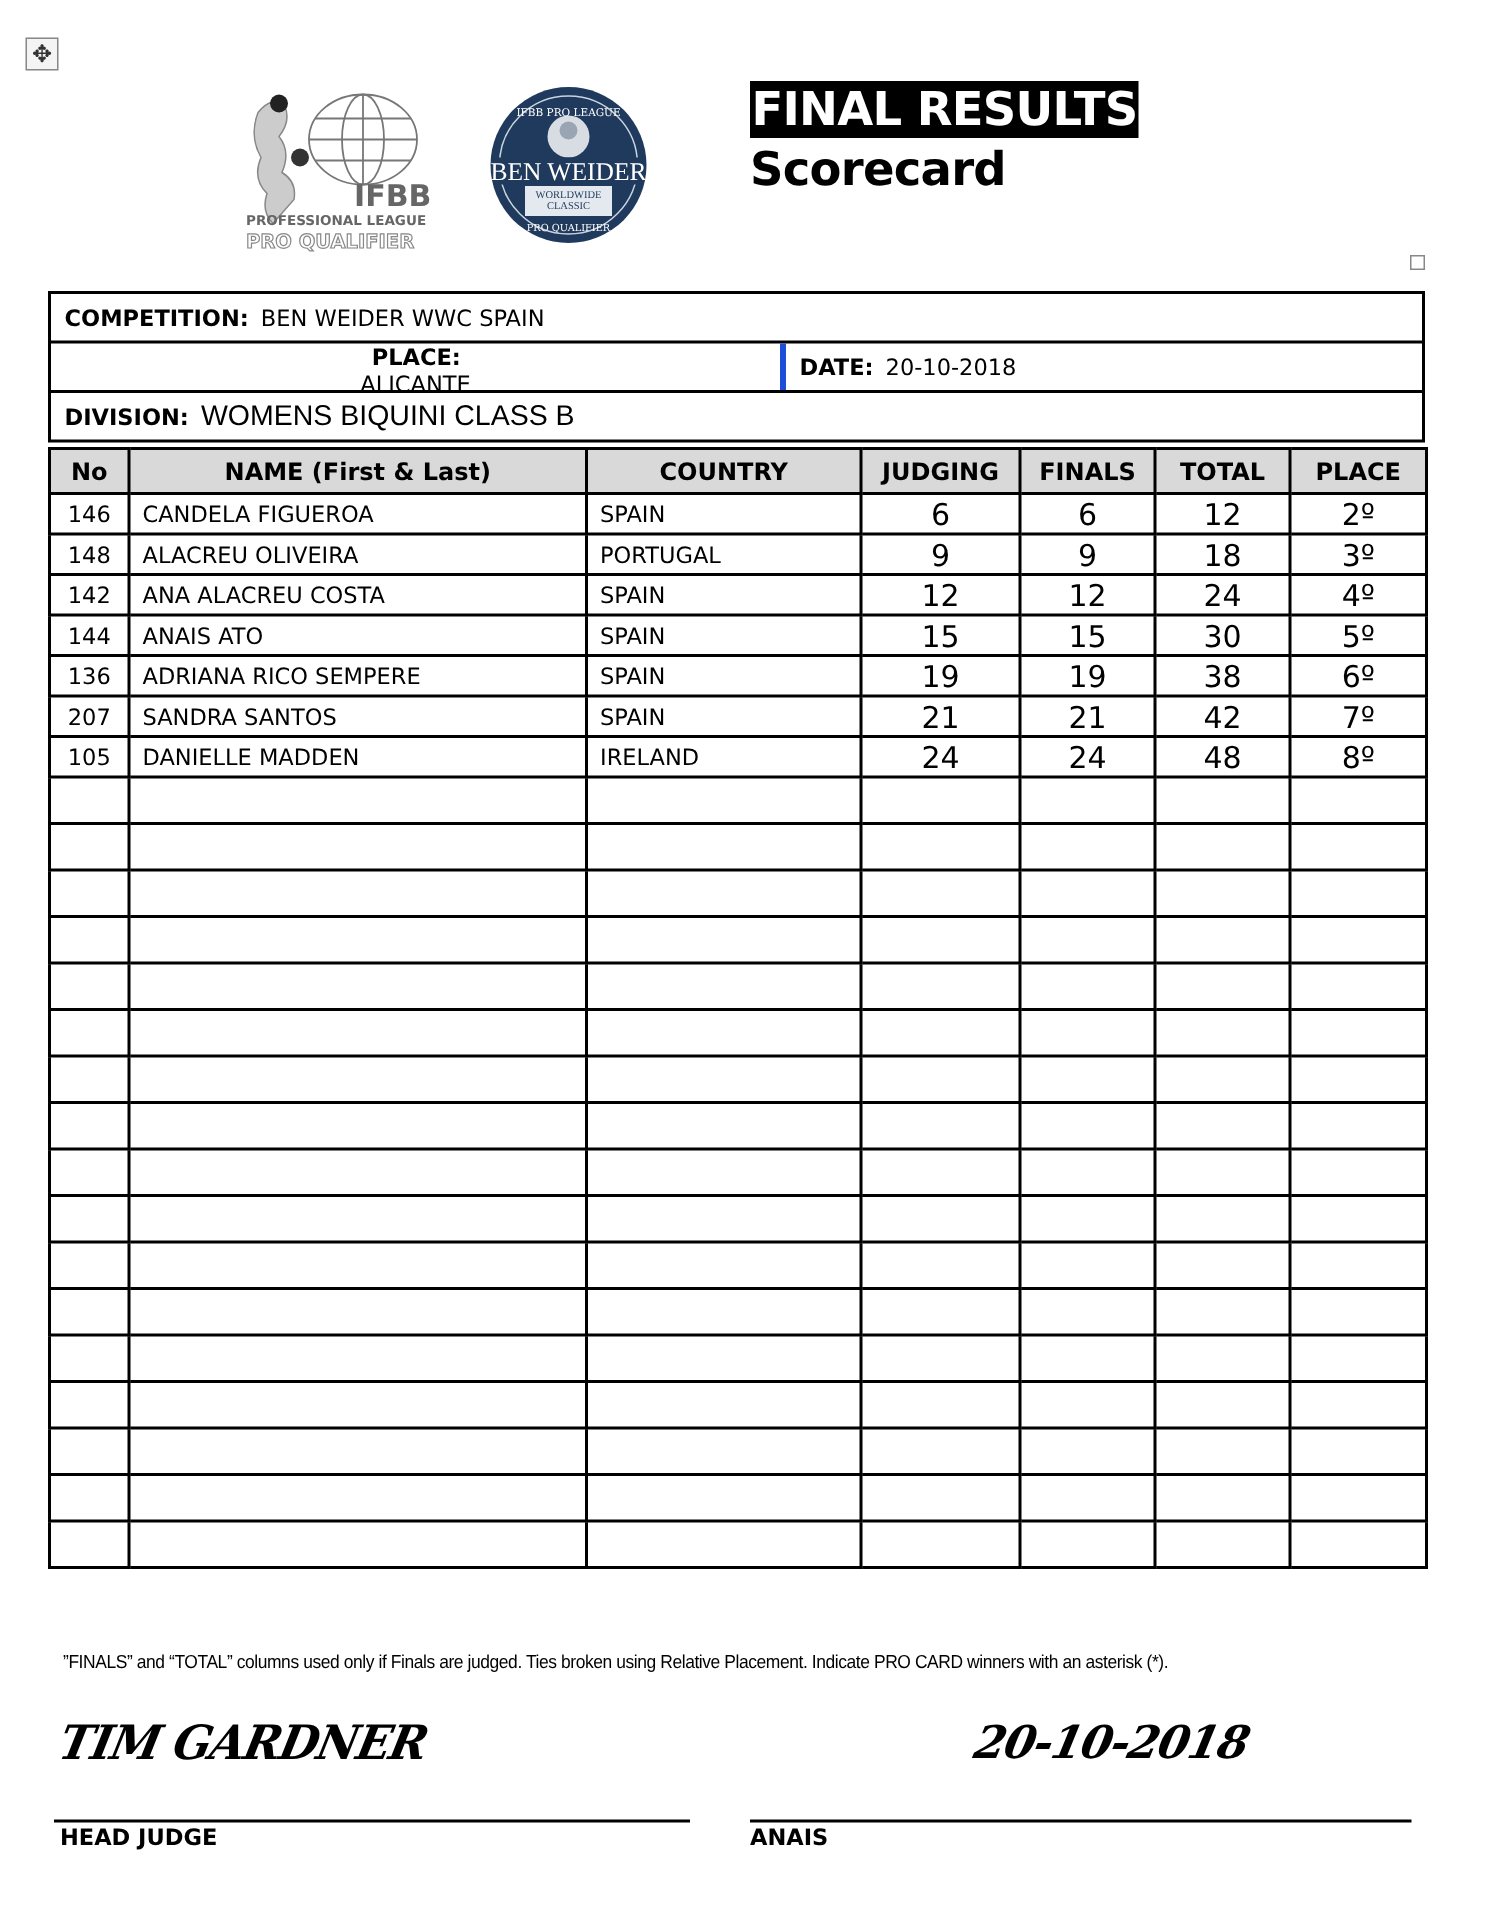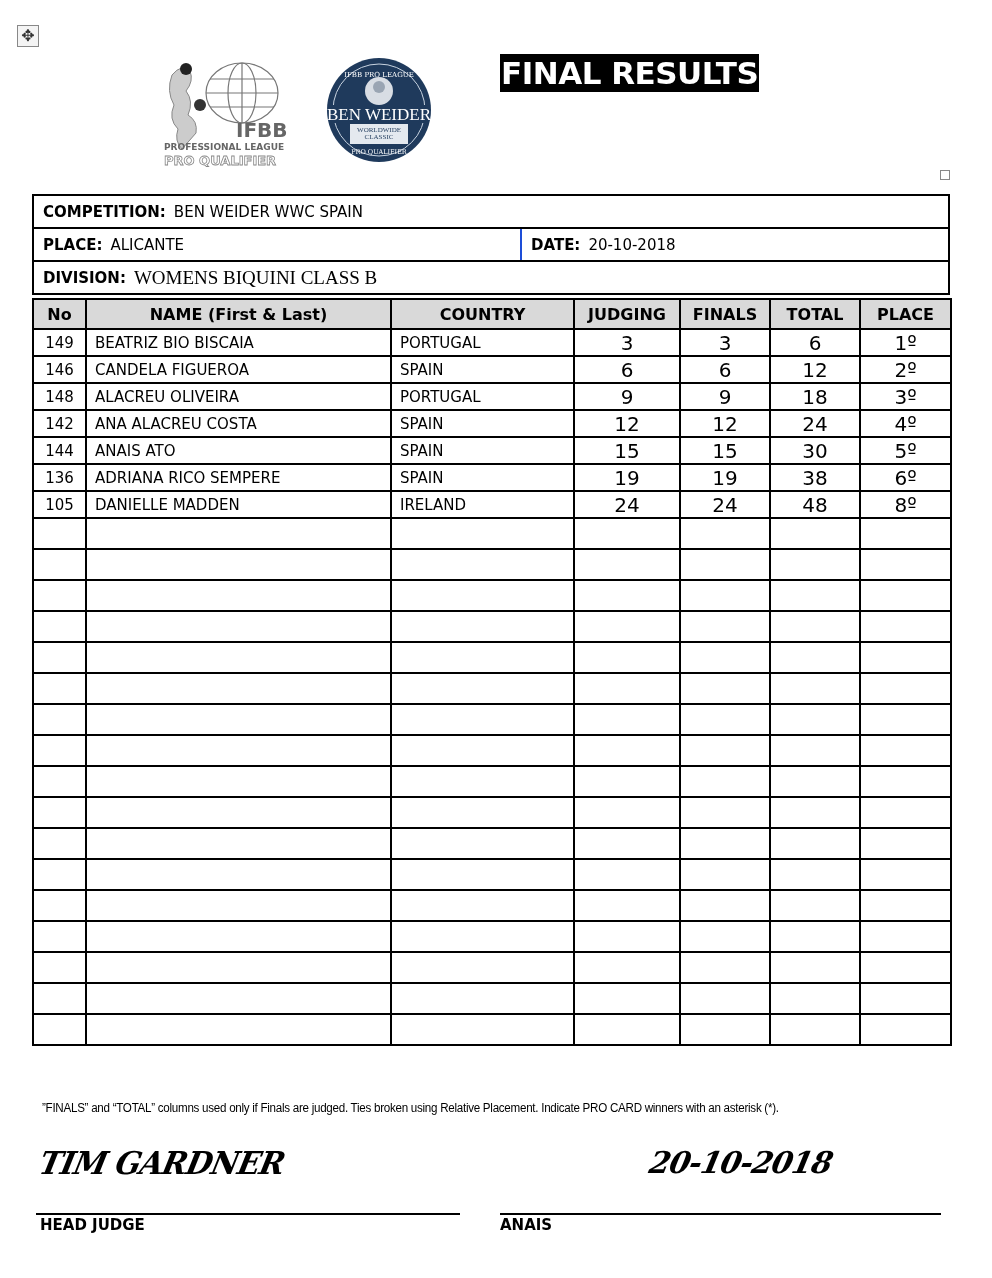--- a/index.html
+++ b/index.html
@@ -8,21 +8,21 @@
   .resize-handle { position:absolute; left:940px; top:170px; width:10px; height:10px; border:1px solid #888; background:#fff; box-sizing:border-box; }
   .logo-ifbb { position:absolute; left:160px; top:55px; width:140px; height:115px; }
   .logo-bw { position:absolute; left:326px; top:57px; width:106px; height:106px; }
   .title { position:absolute; left:500px; top:53px; font-family:"DejaVu Sans", sans-serif; font-weight:bold; font-size:31px; line-height:40px; letter-spacing:-0.5px; }
   .title .inv { background:#000; color:#fff; padding:0 1px; display:inline-block; line-height:38px; }
   .info { position:absolute; left:32px; top:194px; width:918px; border:2px solid #000; box-sizing:border-box; }
   .info-row { display:flex; height:31px; border-bottom:2px solid #000; align-items:center; font-size:15px; }
   .info-row:last-child { border-bottom:none; }
   .info-row .lbl { font-weight:bold; margin-left:9px; margin-right:8px; }
   .info-cell { display:flex; align-items:center; height:100%; }
-  .info-row .serif { font-family:Liberation Serif, serif; font-size:19px; }
+  .info-row .serif { font-family:Liberation Sans, sans-serif; font-size:19px; }
   .grid { position:absolute; left:32px; top:298px; border-collapse:collapse; width:918px; table-layout:fixed; }
   .grid td, .grid th { border:2px solid #000; padding:0; height:27px; box-sizing:border-box; }
   .grid th { background:#d9d9d9; font-size:16px; font-weight:bold; height:30px; }
   .grid td { font-size:15px; }
   .grid td.no { text-align:center; }
   .grid td.name, .grid td.country { padding-left:8px; }
   .grid td.num { text-align:center; font-size:20px; }
   .footnote { position:absolute; left:42px; top:1101px; font-family:"Liberation Sans", sans-serif; font-size:12.5px; letter-spacing:-0.3px; transform:scaleX(0.93); transform-origin:left; }
   .sig { position:absolute; font-family:"DejaVu Serif", serif; font-style:italic; font-weight:bold; font-size:30px; letter-spacing:-1px; }
   .sig-judge { left:40px; top:1145px; transform:skewX(-12deg) scaleY(1.05); }
@@ -64,29 +64,30 @@
   <text x="53" y="20" text-anchor="middle" font-family="DejaVu Serif, serif" font-size="7" fill="#fff">IFBB PRO LEAGUE</text>
   <text x="53" y="63" text-anchor="middle" font-family="Liberation Serif, serif" font-size="17" fill="#fff">BEN WEIDER</text>
   <rect x="24" y="67" width="58" height="20" fill="#e4e9ef"></rect>
   <text x="53" y="75" text-anchor="middle" font-family="Liberation Serif, serif" font-size="7" fill="#1f3a5c">WORLDWIDE</text>
   <text x="53" y="82" text-anchor="middle" font-family="Liberation Serif, serif" font-size="7" fill="#1f3a5c">CLASSIC</text>
   <text x="53" y="97" text-anchor="middle" font-family="DejaVu Serif, serif" font-size="6.5" fill="#fff">PRO QUALIFIER</text>
 </svg>
 
 <div class="title">
   <div><span class="inv">FINAL RESULTS</span></div>
+  <div>Scorecard</div>
 </div>
 
 <div class="info">
   <div class="info-row">
     <span class="lbl">COMPETITION:</span>
     <span>BEN WEIDER WWC SPAIN</span>
   </div>
   <div class="info-row">
-    <div class="info-cell" style="width:486px;border-right:2px solid #1d4ed8;">
+    <div class="info-cell" style="width:486px;border-right:4px solid #1d4ed8;flex-direction:column;">
       <span class="lbl">PLACE:</span>
       <span>ALICANTE</span>
     </div>
     <div class="info-cell">
       <span class="lbl">DATE:</span>
       <span>20-10-2018</span>
     </div>
   </div>
   <div class="info-row">
     <span class="lbl">DIVISION:</span>
@@ -110,29 +111,20 @@
       <th>NAME (First &amp; Last)</th>
       <th>COUNTRY</th>
       <th>JUDGING</th>
       <th>FINALS</th>
       <th>TOTAL</th>
       <th>PLACE</th>
     </tr>
   </thead>
   <tbody id="tbody">
       <tr>
-        <td class="no">149</td>
-        <td class="name">BEATRIZ BIO BISCAIA</td>
-        <td class="country">PORTUGAL</td>
-        <td class="num">3</td>
-        <td class="num">3</td>
-        <td class="num">6</td>
-        <td class="num">1º</td>
-      </tr>
-      <tr>
         <td class="no">146</td>
         <td class="name">CANDELA FIGUEROA</td>
         <td class="country">SPAIN</td>
         <td class="num">6</td>
         <td class="num">6</td>
         <td class="num">12</td>
         <td class="num">2º</td>
       </tr>
       <tr>
         <td class="no">148</td>
@@ -164,20 +156,29 @@
       <tr>
         <td class="no">136</td>
         <td class="name">ADRIANA RICO SEMPERE</td>
         <td class="country">SPAIN</td>
         <td class="num">19</td>
         <td class="num">19</td>
         <td class="num">38</td>
         <td class="num">6º</td>
       </tr>
       <tr>
+        <td class="no">207</td>
+        <td class="name">SANDRA SANTOS</td>
+        <td class="country">SPAIN</td>
+        <td class="num">21</td>
+        <td class="num">21</td>
+        <td class="num">42</td>
+        <td class="num">7º</td>
+      </tr>
+      <tr>
         <td class="no">105</td>
         <td class="name">DANIELLE MADDEN</td>
         <td class="country">IRELAND</td>
         <td class="num">24</td>
         <td class="num">24</td>
         <td class="num">48</td>
         <td class="num">8º</td>
       </tr>
       <tr>
         <td style="height: 31px;"></td>

